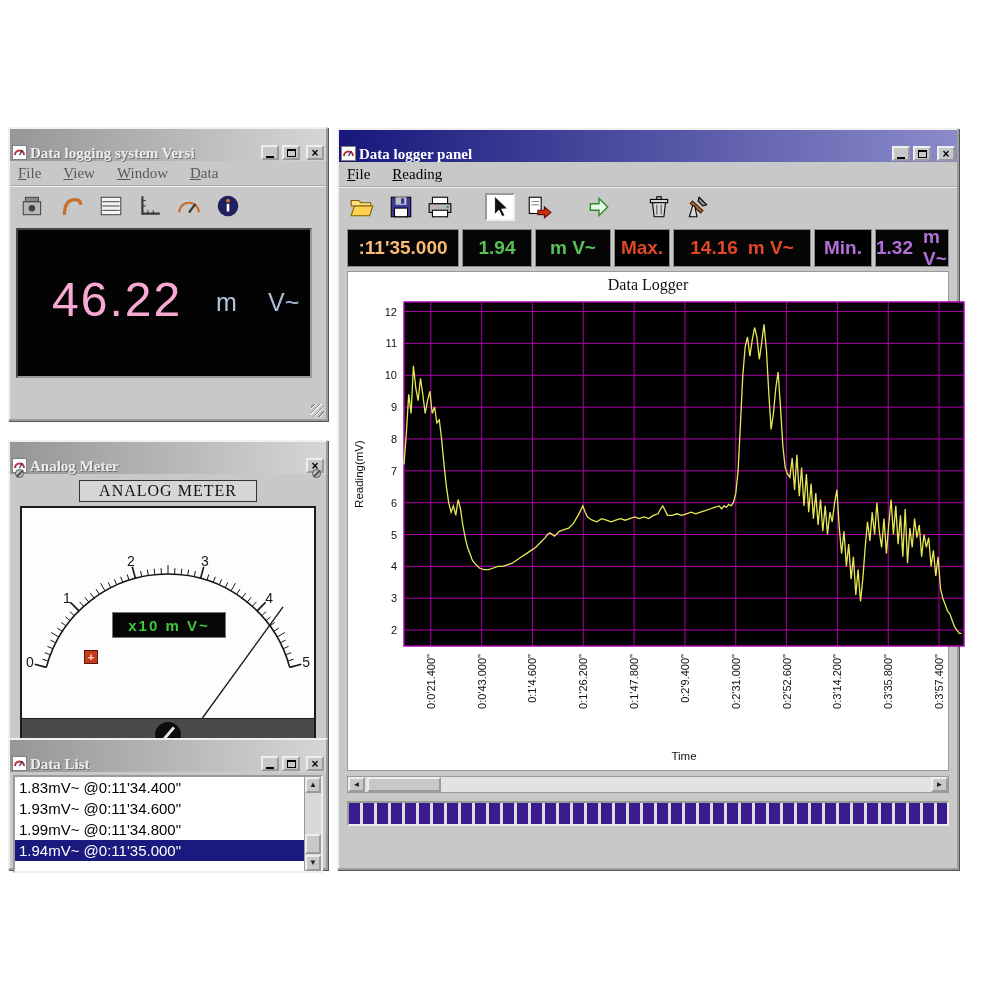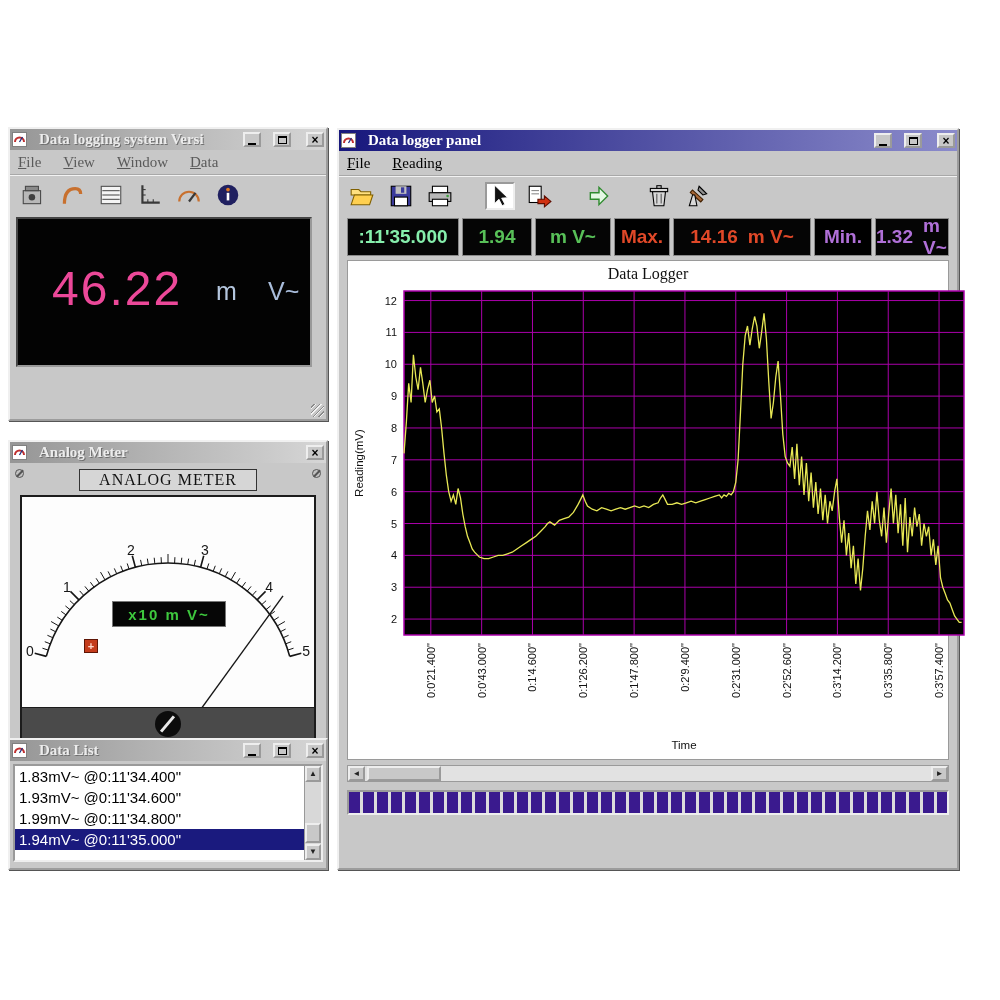--- a/index.html
+++ b/index.html
@@ -1,19 +1,19 @@
 <!DOCTYPE html>
 <html><head>
 <meta charset="utf-8">
 <style>
   *{box-sizing:border-box;margin:0;padding:0}
   html,body{width:1000px;height:1000px;background:#fff;font-family:"Liberation Sans",sans-serif;position:relative;overflow:hidden}
 
   .win{position:absolute;background:#c8c8c8;border:2px outset #f0f0f0;box-shadow:1px 1px 0 #555}
-  .tbar{height:21px;display:flex;align-items:center;gap:12px;padding:0 2px;font-family:"Liberation Serif",serif;font-size:15px;font-weight:bold;white-space:nowrap}
+  .tbar{height:21px;display:flex;align-items:flex-start;gap:3px;padding:16px 2px;font-family:"Liberation Serif",serif;font-size:15px;font-weight:bold;white-space:nowrap}
   .tbar.active{background:linear-gradient(90deg,#17177c,#8b8bcb);color:#fff}
   .tbar.inactive{background:linear-gradient(90deg,#969696,#d6d6d6);color:#ececec;text-shadow:1px 1px 0 #6f6f6f}
   .tbar .title{flex:1;overflow:hidden;text-overflow:clip}
   .appicon{width:15px;height:15px;flex:none}
   .wbtn{width:18px;height:15px;background:#c8c8c8;border:2px outset #eee;display:flex;align-items:center;justify-content:center;flex:none;color:#000;text-shadow:none;cursor:default}
   .glyph-min{width:8px;height:2px;background:#000;margin-top:8px}
   .glyph-max{width:9px;height:8px;border:1px solid #000;border-top:2px solid #000}
   .glyph-close{font:bold 12px "Liberation Sans",sans-serif;line-height:10px}
   .close-gap{margin-left:3px}
 
@@ -22,21 +22,21 @@
   .menu-item{display:inline-block;cursor:default}
   .menu-item::first-letter{text-decoration:underline}
 
   .toolbar{display:flex;align-items:center;padding:6px 8px 4px;gap:9px}
   .ticon{width:30px;height:28px;display:flex;align-items:center;justify-content:center}
   .ticon.pressed{border:2px inset #eee;background:#fff}
   .tgap{width:12px}
 
   
   .lcd-display{background:#030303;border:2px inset #999;margin:4px 14px 0 6px;height:150px;position:relative}
-  .lcd-value{position:absolute;left:34px;top:42px;font-size:48px;color:#ec4899;letter-spacing:2px}
+  .lcd-value{position:absolute;left:34px;top:42px;font-size:48px;color:#f9a8d4;letter-spacing:2px}
   .lcd-prefix{position:absolute;left:198px;top:58px;font-size:25px;color:#b4c6de}
   .lcd-unit{position:absolute;left:250px;top:58px;font-size:25px;color:#a8bcda}
   .corner-grip{position:absolute;right:2px;bottom:2px;width:13px;height:13px;background:repeating-linear-gradient(135deg,transparent 0 2px,#8a8a8a 2px 3px,#f4f4f4 3px 4px)}
 
   
   .meter-head{margin:6px auto 4px;width:178px;height:22px;border:1px solid #333;background:#d6d6d6;text-align:center;font-family:"Liberation Serif",serif;font-size:16px;letter-spacing:1px;line-height:20px;color:#111}
   .meter-face{margin:0 10px;height:212px;background:#fdfdfd;border:2px solid #1c1c1c;border-bottom:none;position:relative;overflow:hidden}
   .meter-lcd{position:absolute;left:90px;top:104px;width:114px;height:26px;background:#060606;border:1px solid #777;color:#3ec83e;font-weight:bold;font-size:15px;display:flex;align-items:center;justify-content:center;letter-spacing:2px}
   .plus-btn{position:absolute;left:62px;top:142px;width:14px;height:14px;background:#c43c1c;border:1px solid #5e1505;color:#ffd9cc;font:bold 11px/12px "Liberation Sans",sans-serif;text-align:center}
   .meter-bar{margin:0 10px;height:34px;background:#4a4a4a;border:2px solid #1c1c1c;border-top:1px solid #1c1c1c;position:relative}
@@ -51,21 +51,21 @@
   .lrow.sel{background:#1a1a7e;color:#fff}
   .vscroll{position:absolute;right:0;top:0;bottom:0;width:17px;background:#d8d8d8;border-left:1px solid #999}
   .vbtn{position:absolute;left:0;width:16px;height:16px;background:#c8c8c8;border:2px outset #eee;font-size:8px;line-height:12px;text-align:center;color:#222}
   .vthumb{position:absolute;left:0;width:16px;height:20px;background:#c8c8c8;border:2px outset #eee}
 
   
   .readout{display:flex;gap:3px;margin:4px 8px 2px;align-items:stretch}
   .ro{height:38px;display:flex;align-items:center;justify-content:center;font-weight:bold;font-size:19px;border:1px solid #8a8a8a;gap:10px}
   .ro.black{background:#050505}
   .ro.gray{background:#000000}
-  .c-white{color:#86efac}.c-green{color:#58c058}.c-red{color:#e04828}.c-purple{color:#b070d8}
+  .c-white{color:#fdba74}.c-green{color:#58c058}.c-red{color:#e04828}.c-purple{color:#b070d8}
   .chartcard{margin:4px 8px 0;background:#fff;border:1px solid #9a9a9a;height:500px}
   .chart-title{text-align:center;font-family:"Liberation Serif",serif;font-size:16px;padding-top:4px;color:#111}
   #chart-svg{display:block;margin:0 auto}
   .hscroll{margin:5px 8px 0;height:17px;background:#e2e2e2;position:relative;border:1px solid #9a9a9a}
   .sbtn{position:absolute;top:0;width:17px;height:15px;background:#c8c8c8;border:2px outset #eee;font-size:8px;line-height:11px;text-align:center;color:#222}
   .hthumb{position:absolute;left:19px;top:0;width:74px;height:15px;background:#c8c8c8;border:2px outset #eee}
   .buffer{margin:8px 8px 0;height:25px;border:2px inset #eee;background:repeating-linear-gradient(90deg,#3a1a8e 0 11px,#dcdcdc 11px 14px)}
   .statusbar{display:flex;gap:3px;margin:5px 2px 0;height:22px;align-items:stretch}
   .scell{border:2px inset #eee;background:#c8c8c8}
   .scell.one{width:238px}

